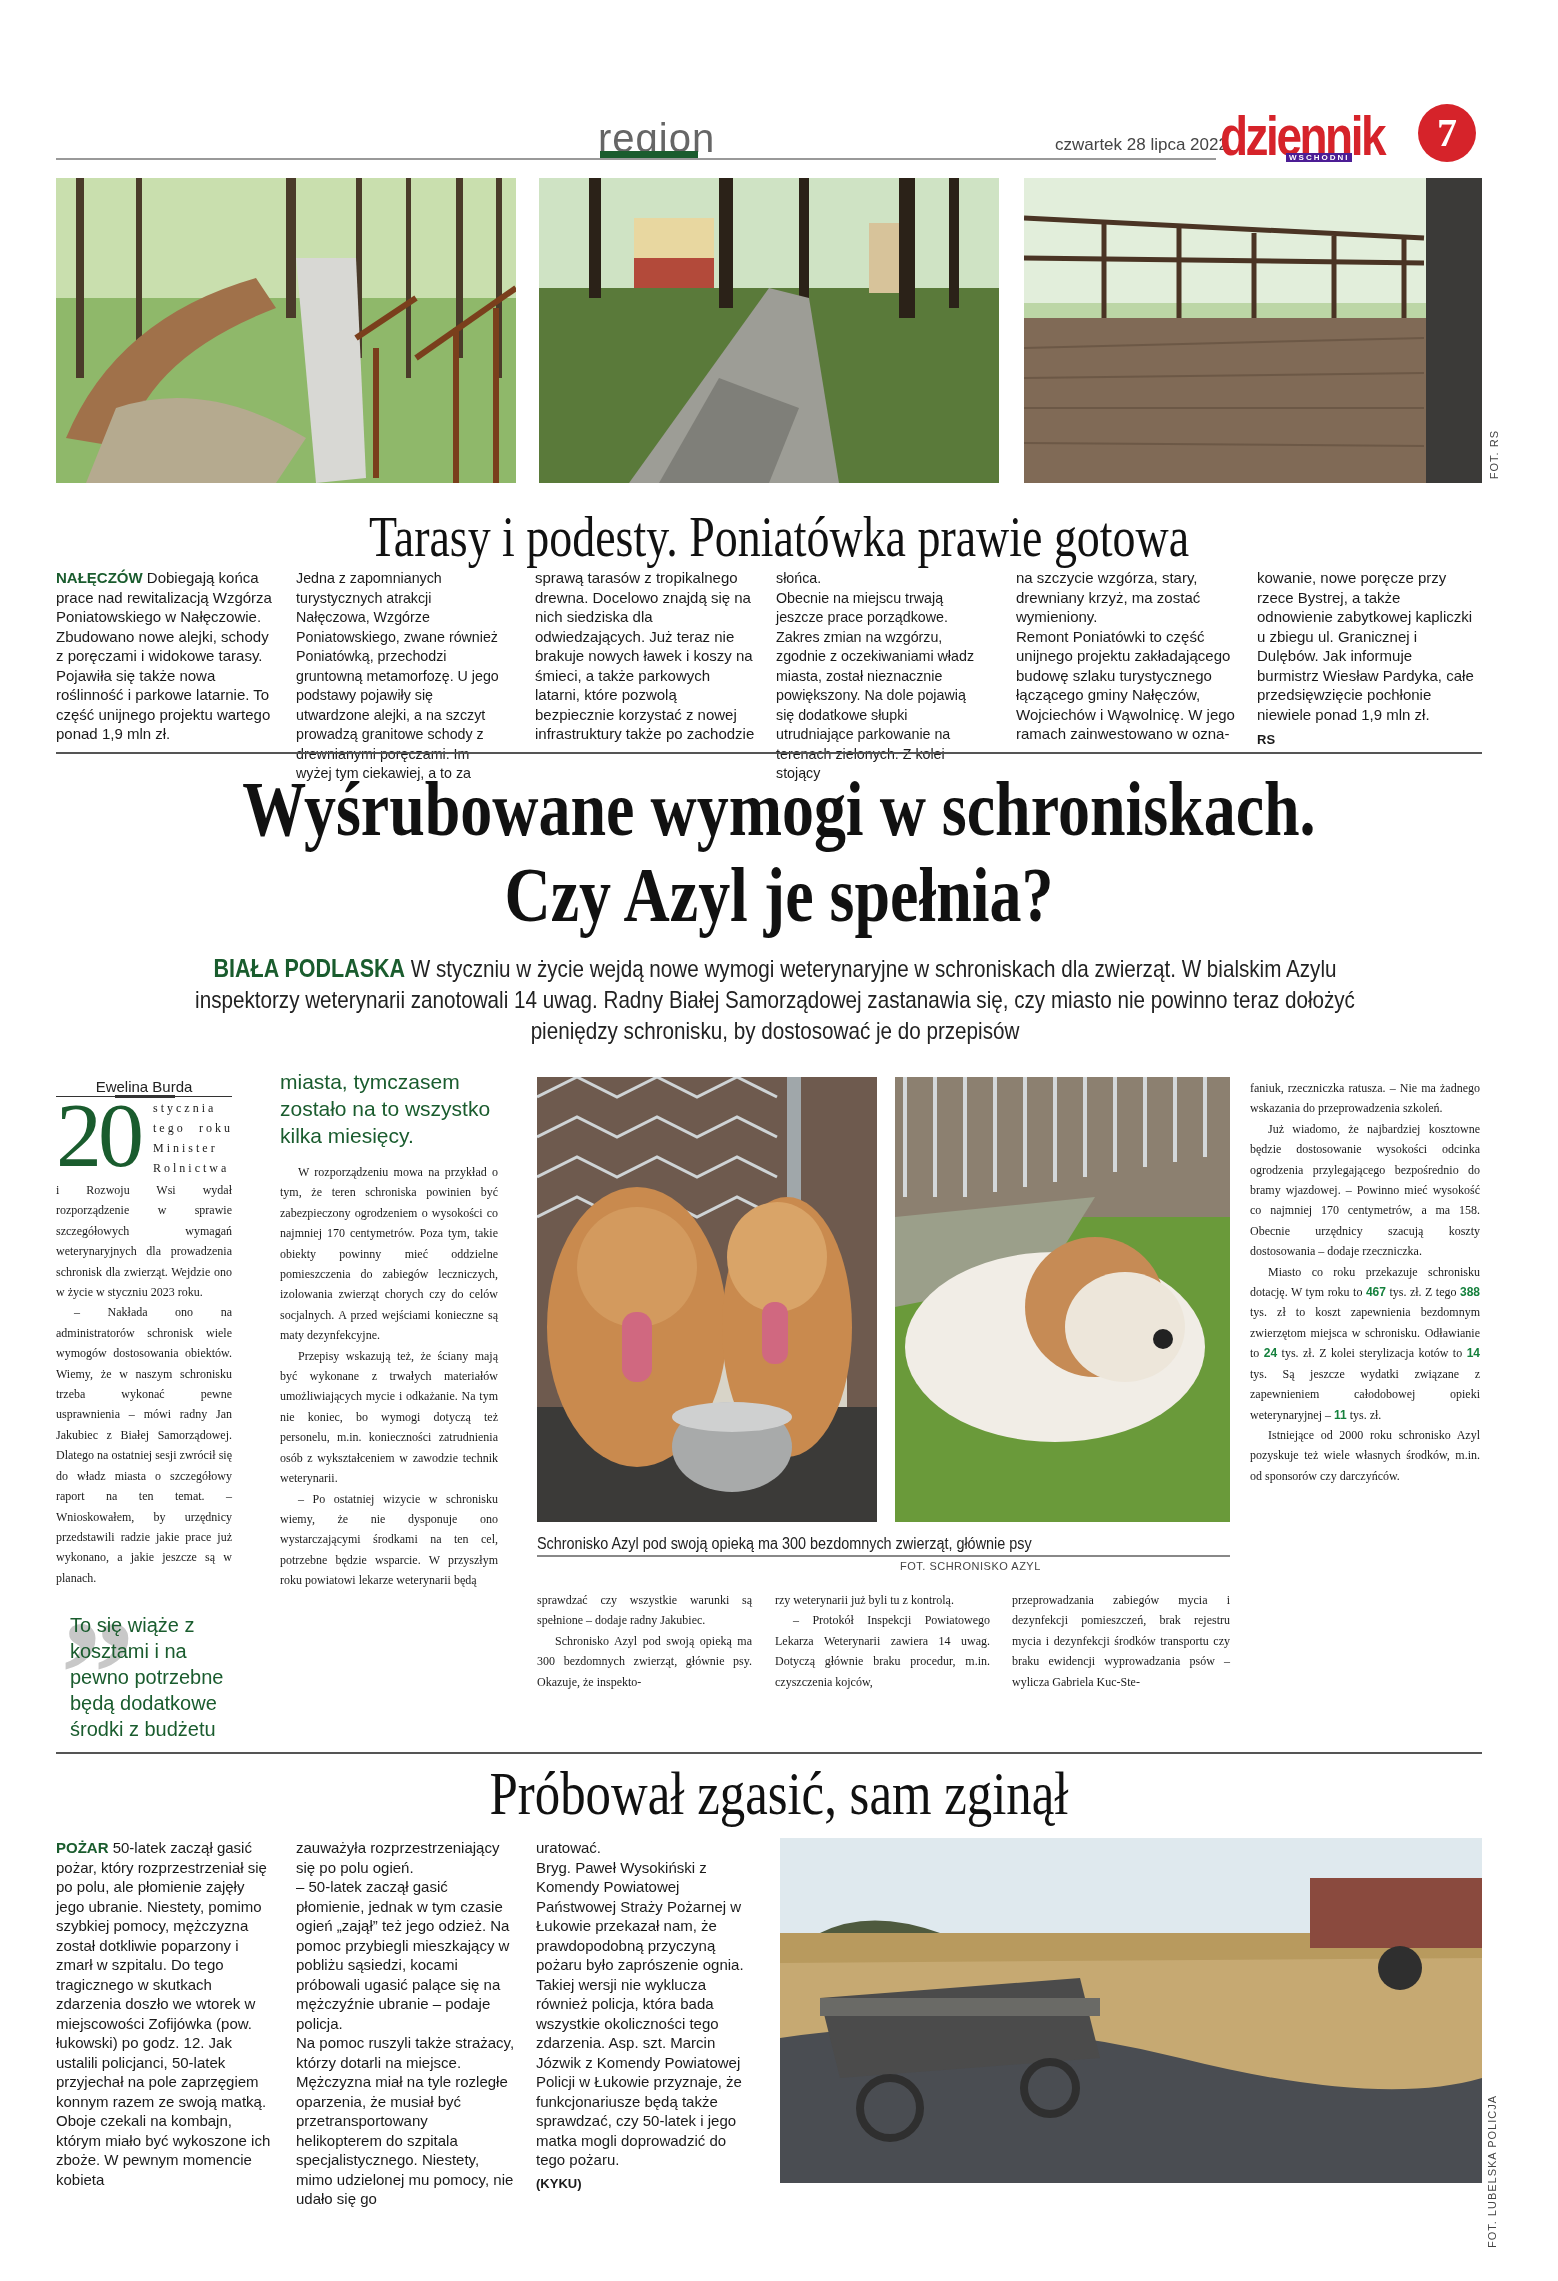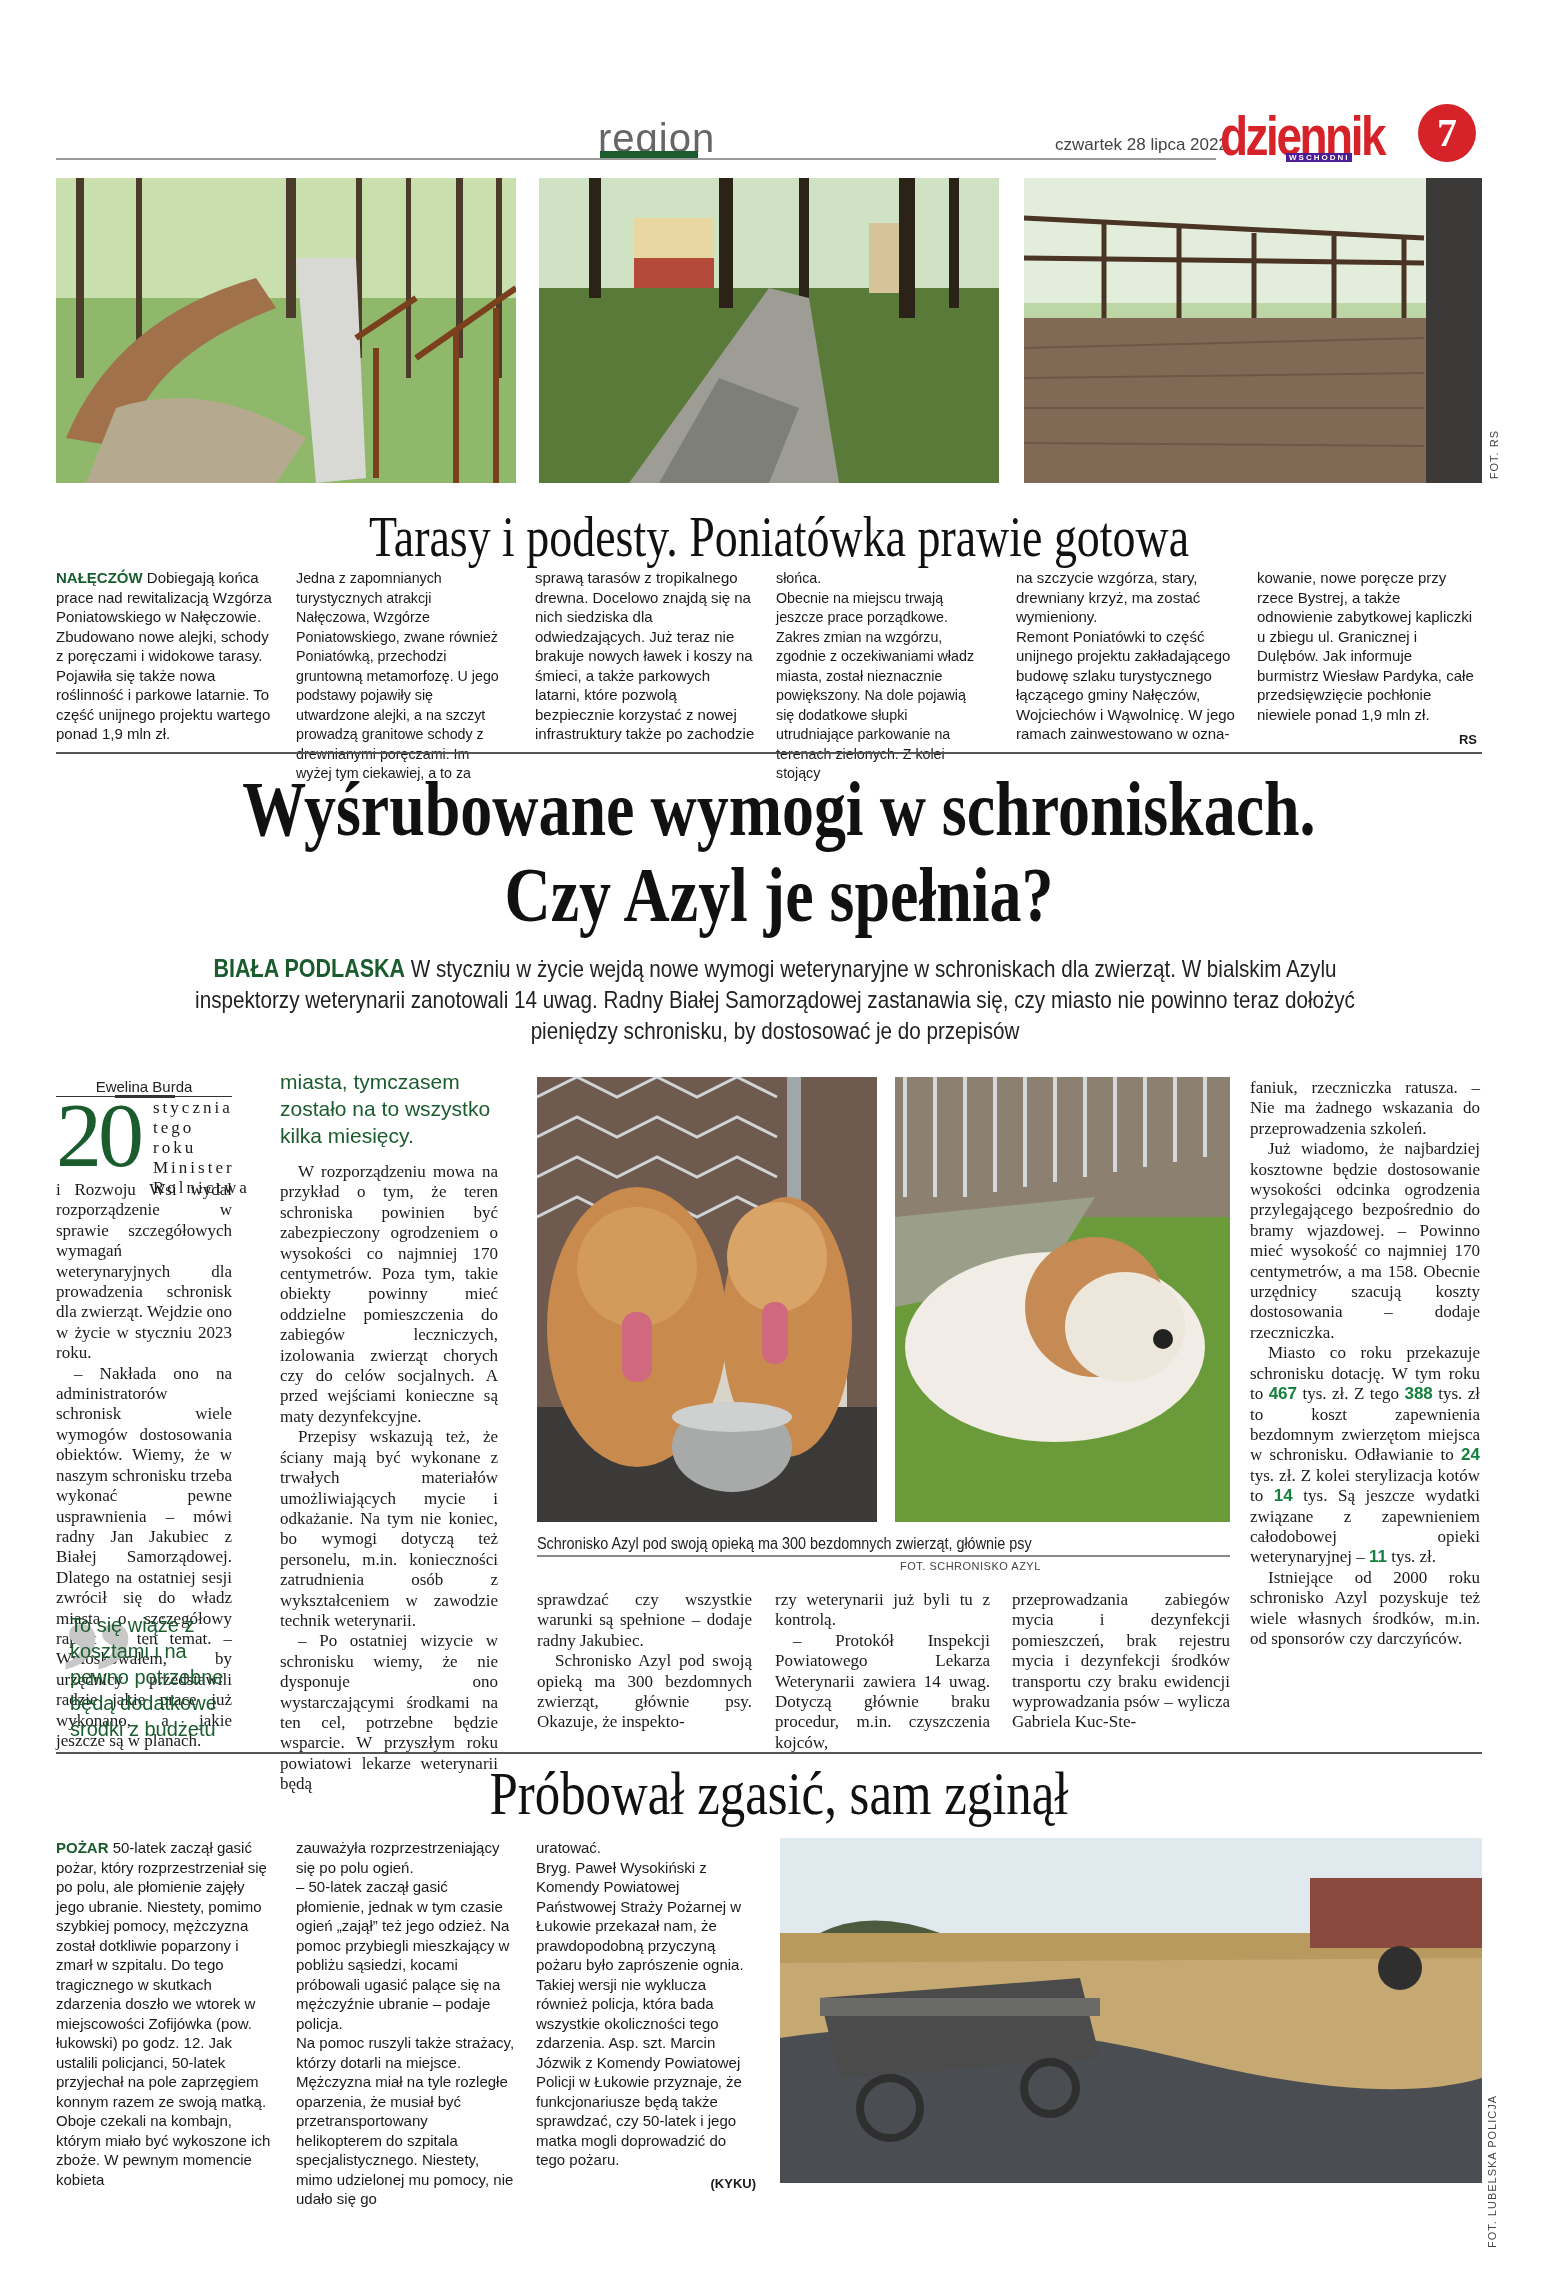--- a/index.html
+++ b/index.html
@@ -13,37 +13,37 @@
 .date{left:1055px;top:135px;font-size:17px;color:#444;font-family:"Liberation Sans Narrow","Liberation Sans",sans-serif}
 .logo{left:1220px;top:108px;font-size:56px;font-weight:bold;color:#d6232a;font-family:"Liberation Sans",sans-serif;letter-spacing:-3px;line-height:56px;transform:scaleX(0.82);transform-origin:left}
 .logo-sub{left:1286px;top:153px;background:#4c1d95;color:#fff;font-size:8px;padding:0 3px;letter-spacing:2px;font-weight:bold}
 .page-num{left:1418px;top:104px;width:58px;height:58px;border-radius:50%;background:#d6232a;color:#fff;font-family:"Liberation Serif",serif;font-weight:bold;font-size:40px;text-align:center;line-height:58px}
 .photo{position:absolute;overflow:hidden}
 .credit-v{position:absolute;font-size:11px;color:#444;writing-mode:vertical-rl;transform:rotate(180deg);letter-spacing:1px}
 .headline{position:absolute;left:0;width:1558px;text-align:center;font-family:"Liberation Serif",serif;font-weight:bold;color:#111;transform:scaleX(0.82);transform-origin:center}
 .col{position:absolute;font-size:15px;line-height:19.5px}
 .col p{margin:0}
 .sans{font-family:"Liberation Sans",sans-serif}
-.serif{font-family:"Liberation Serif",serif;font-size:17px;line-height:20.4px;text-align:justify;hyphens:manual}
+.serif{font-family:"Liberation Serif",serif;font-size:12px;line-height:20.4px;text-align:justify;hyphens:manual}
 .serif p{text-indent:18px}
 .serif p.noind{text-indent:0}
 .kicker{font-weight:bold;color:#1a5c2e}
 .lead{position:absolute;left:60px;width:1430px;top:953px;text-align:center;font-family:"Liberation Sans",sans-serif;font-size:24px;line-height:31px;color:#222;transform:scaleX(0.86);transform-origin:center}
 .lead .kicker{font-size:25px}
 .byline{position:absolute;left:56px;width:176px;top:1078px;text-align:center;font-size:15px;color:#222}
 .byline-rule{position:absolute;left:56px;width:176px;top:1096px;height:1px;background:#333}
 .byline-bar{position:absolute;left:115px;width:60px;top:1095px;height:3px;background:#333}
 .dropcap{position:absolute;left:56px;top:1094px;font-family:"Liberation Serif",serif;font-size:92px;line-height:82px;color:#1a5c2e;letter-spacing:-4px}
 .pull{position:absolute;font-family:"Liberation Sans",sans-serif;color:#1a5c2e}
 .quote-mark{position:absolute;font-family:"Liberation Serif",serif;font-size:150px;color:#c8c8c8;font-weight:bold;line-height:1}
 .caption{position:absolute;left:537px;top:1535px;font-size:16px;color:#222;font-family:"Liberation Sans",sans-serif;transform:scaleX(0.9);transform-origin:left}
 .caption-rule{position:absolute;left:537px;top:1555px;width:693px;height:2px;background:#888}
 .caption-credit{position:absolute;left:900px;width:330px;text-align:left;top:1560px;font-size:11px;color:#444;letter-spacing:.5px}
 .num{color:#15803d;font-weight:bold;font-family:"Liberation Sans",sans-serif}
-.sig{text-align:right;font-weight:bold;font-size:13px}
+.sig{font-weight:bold;font-size:13px}
 </style>
 </head>
 <body>
 
 <div class="abs section-label">region</div>
 <div class="abs section-bar"></div>
 <div class="abs header-rule"></div>
 <div class="abs date">czwartek 28 lipca 2022</div>
 <div class="abs logo">dziennik</div>
 <div class="abs logo-sub">WSCHODNI</div>

